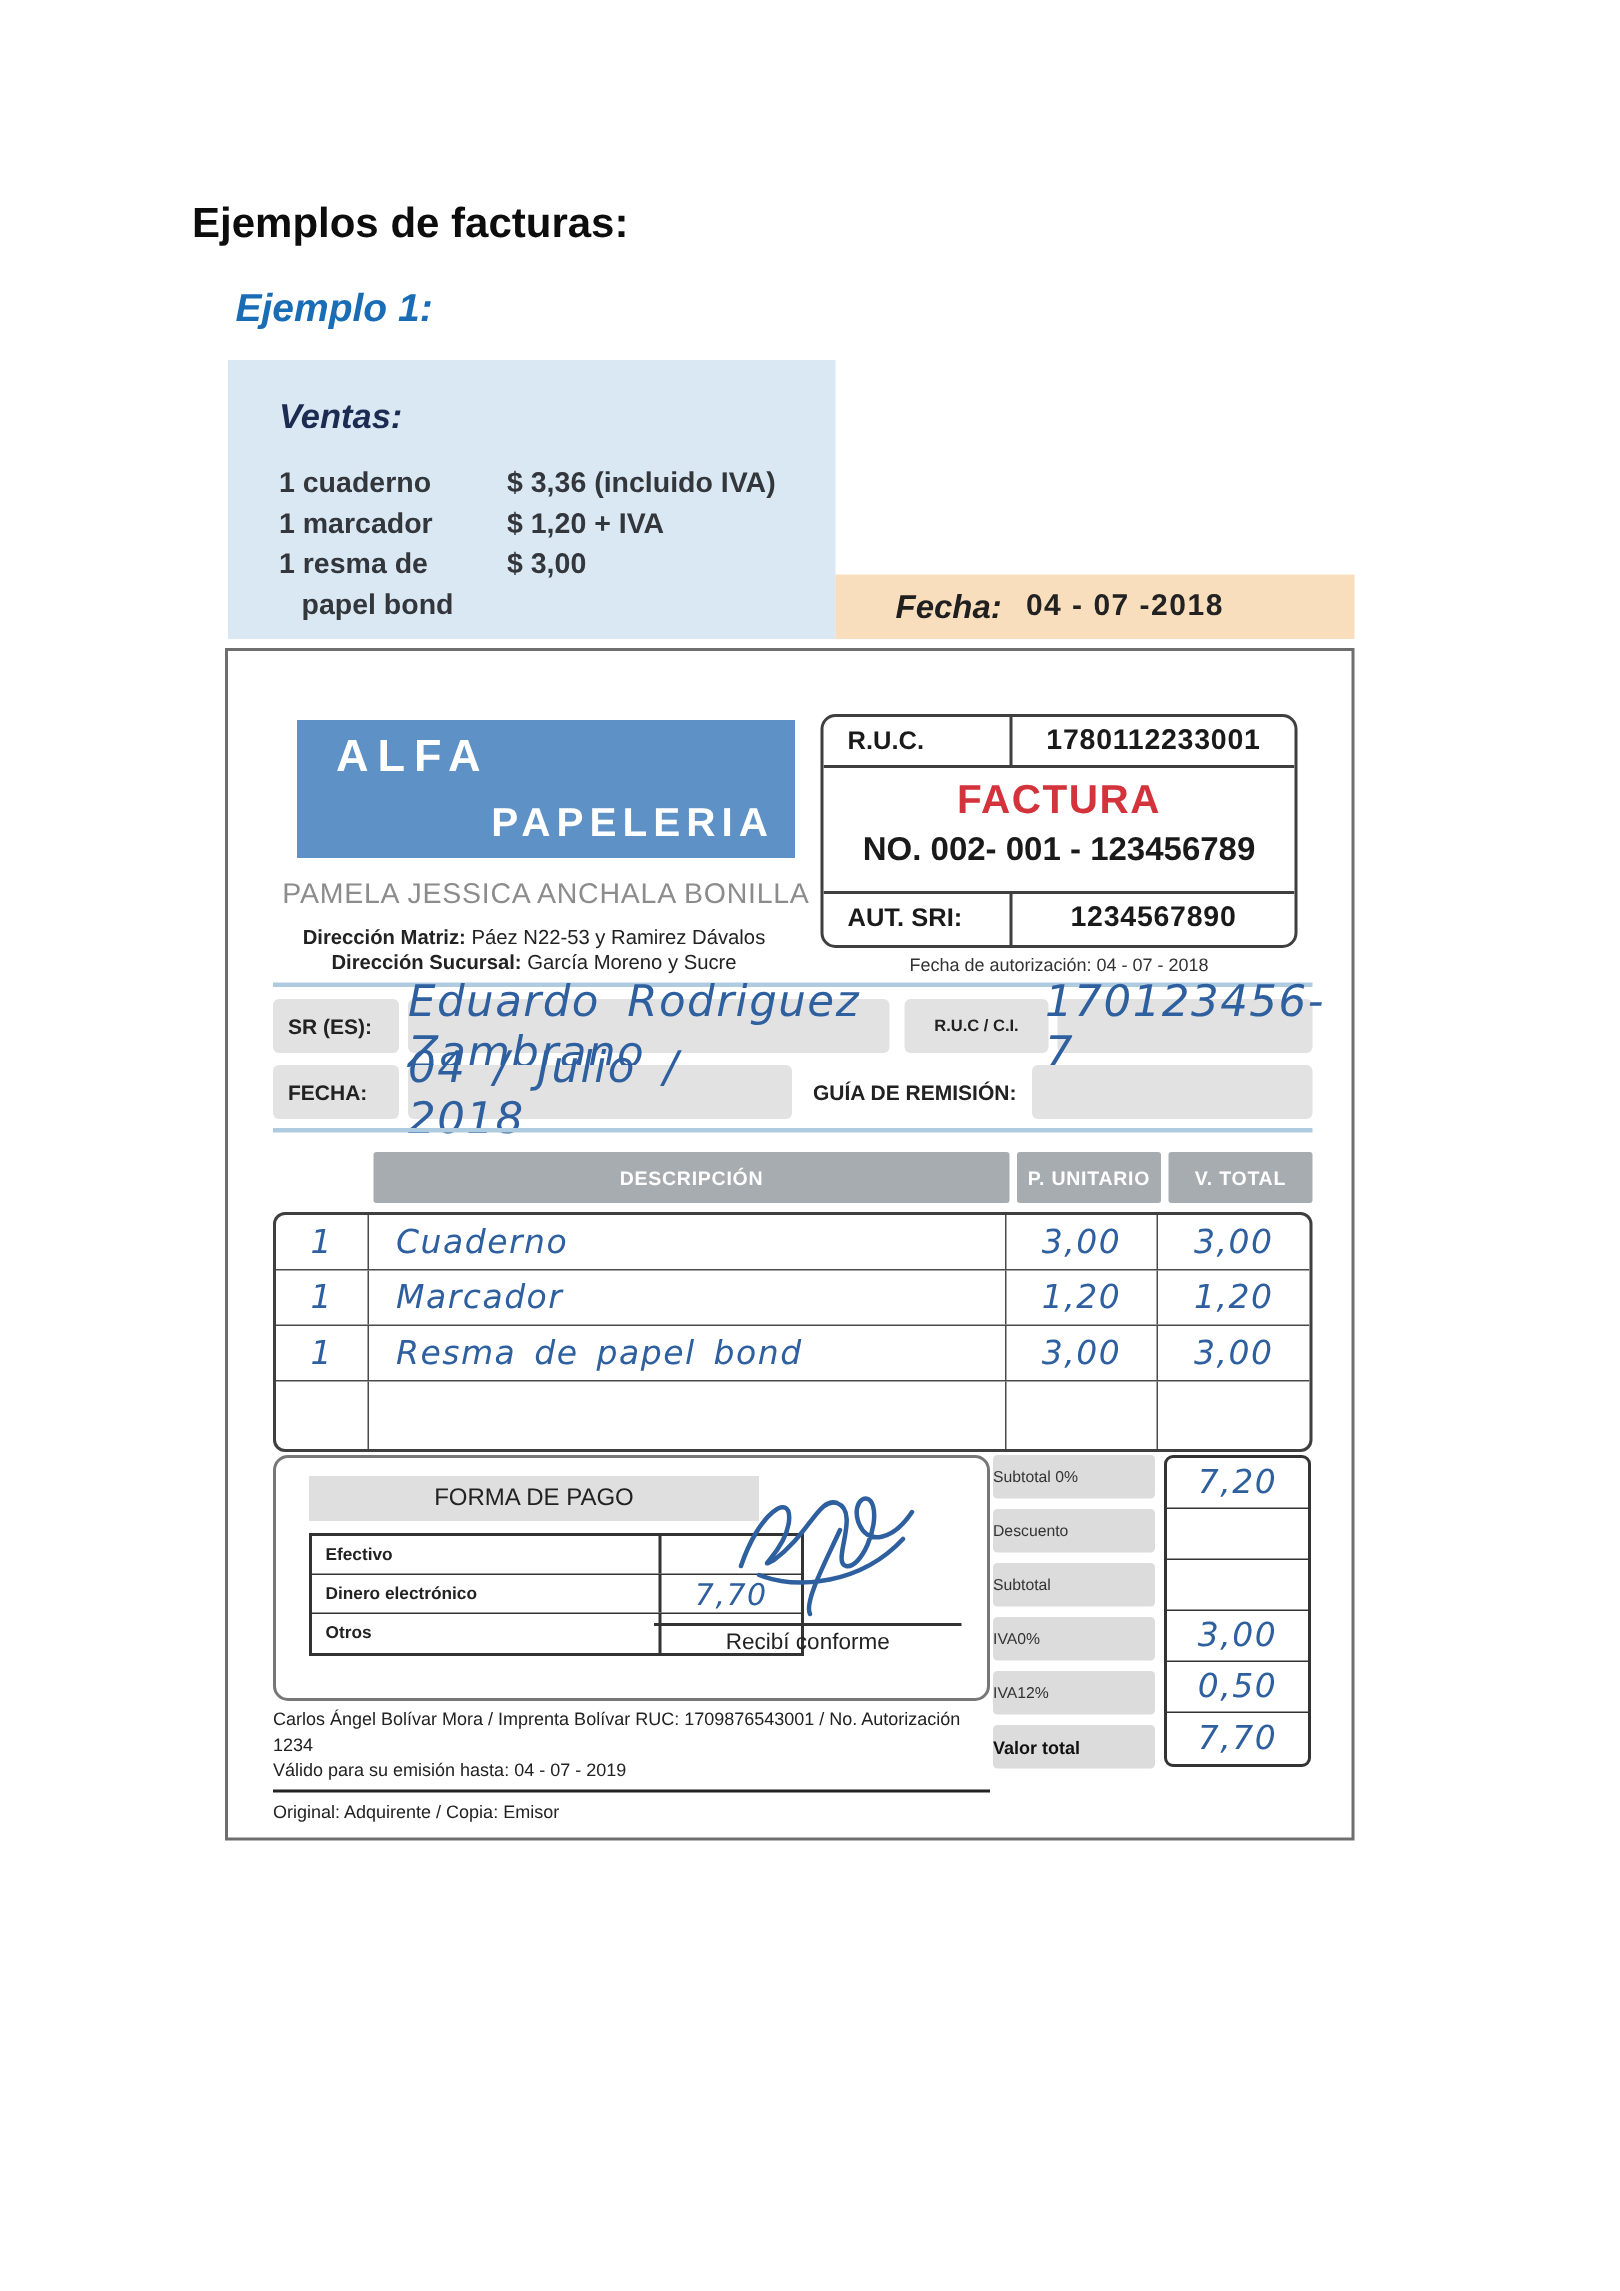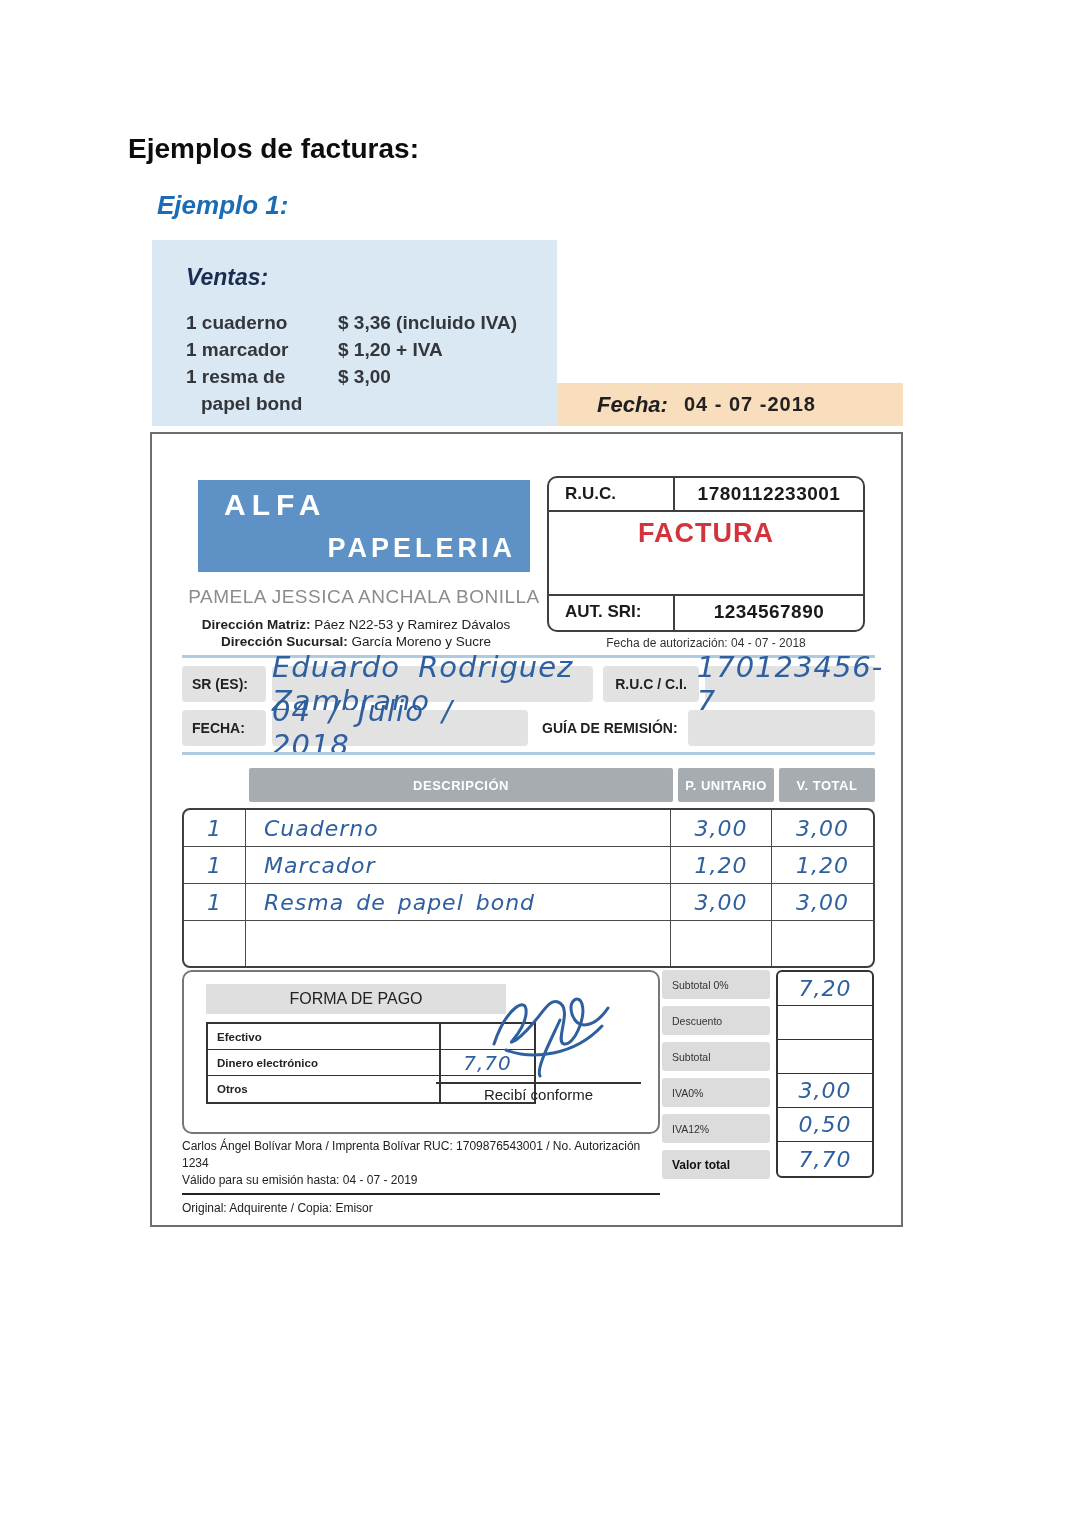--- a/index.html
+++ b/index.html
@@ -46,21 +46,21 @@
   .factura-number{font-size:22px;font-weight:bold;margin-top:4px;white-space:nowrap;}
   .auth-date{position:absolute;left:395px;top:202px;width:318px;text-align:center;font-size:12px;color:#333;}
 
   .sep{position:absolute;left:30px;width:693px;height:3px;background:var(--separator-blue);}
   .sep1{top:221px;} .sep2{top:318px;}
 
   .field-row{position:absolute;left:30px;width:693px;display:flex;align-items:stretch;height:36px;}
   .row-sr{top:232px;} .row-fecha{top:276px;}
   .gbox{background:var(--field-gray);border-radius:4px;display:flex;align-items:center;}
   .flabel{font-weight:bold;font-size:14px;color:#222;padding-left:10px;width:84px;margin-right:6px;}
-  .flabel-sm{font-size:14px;}
+  .flabel-sm{font-size:11px;}
   .hand{font-family:"DejaVu Sans",sans-serif;font-style:italic;color:var(--handwriting-blue);font-size:29px;word-spacing:8px;letter-spacing:1px;}
   .sr-name{flex:1;justify-content:center;margin-right:10px;}
   .ci-label{width:96px;justify-content:center;padding-left:0;margin-right:6px;}
   .ci-value{width:170px;justify-content:center;}
   .fecha-value{width:256px;justify-content:center;margin-right:14px;}
   .guia-label{font-weight:bold;font-size:14px;color:#222;display:flex;align-items:center;margin-right:10px;white-space:nowrap;}
   .guia-box{flex:1;}
 
   .items-header{position:absolute;left:30px;top:334px;width:693px;display:flex;gap:5px;height:34px;}
   .hcell{background:var(--table-header-gray);color:#fff;font-weight:bold;font-size:13px;display:flex;align-items:center;justify-content:center;border-radius:2px;letter-spacing:.5px;}
@@ -81,21 +81,21 @@
   .prow{display:flex;height:26px;border-bottom:1.5px solid #333;}
   .prow:last-child{border-bottom:none;}
   .plabel{flex:1;font-weight:bold;font-size:11.5px;color:#222;display:flex;align-items:center;padding-left:9px;}
   .pvalue{width:95px;border-left:2px solid #333;display:flex;align-items:center;justify-content:center;}
   .pvalue .hand{font-size:20px;}
   .sig-svg{position:absolute;left:300px;top:14px;width:135px;height:92px;}
   .sig-line{position:absolute;left:252px;top:110px;width:205px;border-top:2px solid #333;}
   .sig-caption{position:absolute;left:252px;top:114px;width:205px;text-align:center;font-size:15px;color:#222;}
 
   .totals{position:absolute;left:510px;top:536px;width:212px;}
-  .t-label{width:108px;height:29px;background:#dcdcdc;border-radius:3px;margin-bottom:7px;display:flex;align-items:center;padding-left:10px;font-size:10.5px;color:#333;}
+  .t-label{width:108px;height:29px;background:#dcdcdc;border-radius:3px;margin-bottom:7px;display:flex;align-items:center;font-size:10.5px;color:#333;}
   .t-label.bold{font-weight:bold;font-size:12px;color:#111;}
   .t-values{position:absolute;left:114px;top:0;width:98px;border:2px solid #333;border-radius:6px;overflow:hidden;background:#fff;}
   .t-vrow{height:34px;border-bottom:1.5px solid #333;display:flex;align-items:center;justify-content:center;}
   .t-vrow:last-child{border-bottom:none;}
   .t-vrow .hand{font-size:22px;}
 
   .inv-footer{position:absolute;left:30px;top:704px;width:480px;font-size:12px;color:#222;line-height:17px;}
   .inv-footer .rule{border-top:2.5px solid #222;width:478px;margin:4px 0 5px 0;}
 </style>
 </head>
@@ -146,20 +146,21 @@
       <div><b>Dirección Sucursal:</b> <span>García Moreno y Sucre</span></div>
     </div>
 
     <div class="ruc-box">
       <div class="ruc-row">
         <div class="ruc-cell-label">R.U.C.</div>
         <div class="ruc-cell-value">1780112233001</div>
       </div>
       <div class="ruc-mid">
         <div class="factura-word">FACTURA</div>
+        <div class="factura-number">NO.  002- 001 - 123456789</div>
       </div>
       <div class="ruc-row">
         <div class="ruc-cell-label">AUT. SRI:</div>
         <div class="ruc-cell-value">1234567890</div>
       </div>
     </div>
     <div class="auth-date">Fecha de autorización: 04 - 07 - 2018</div>
 
     <div class="sep sep1"></div>
 

